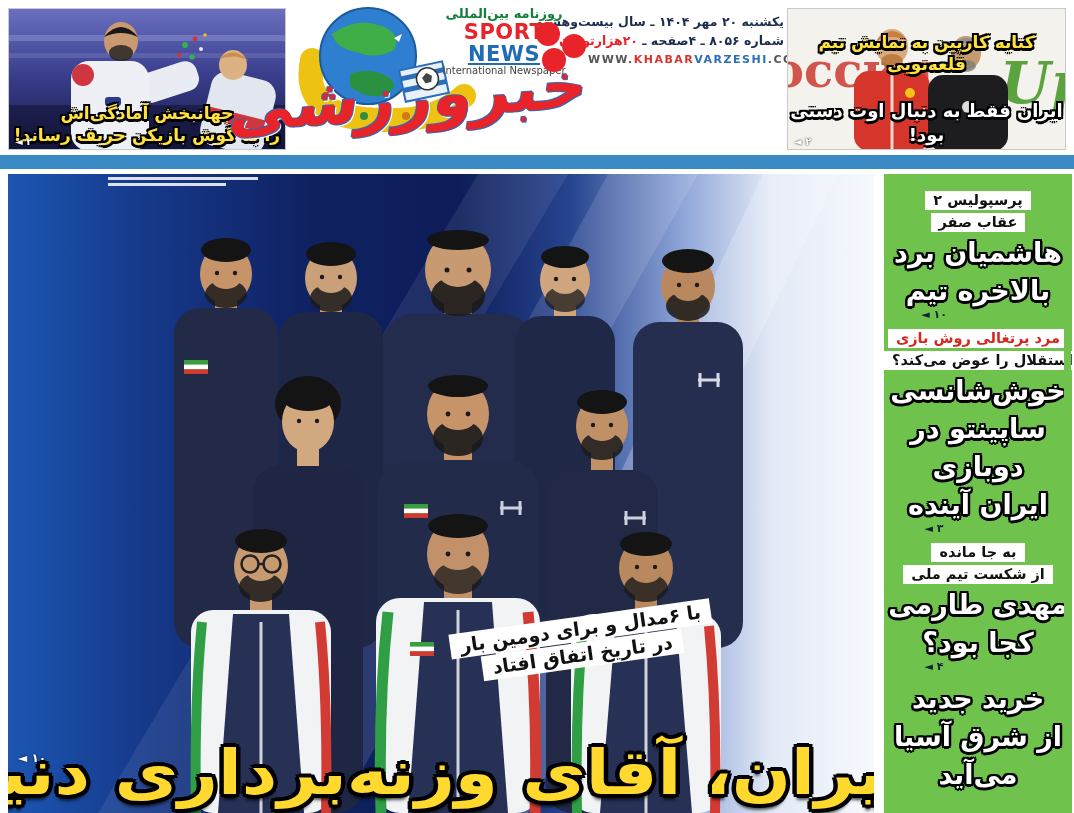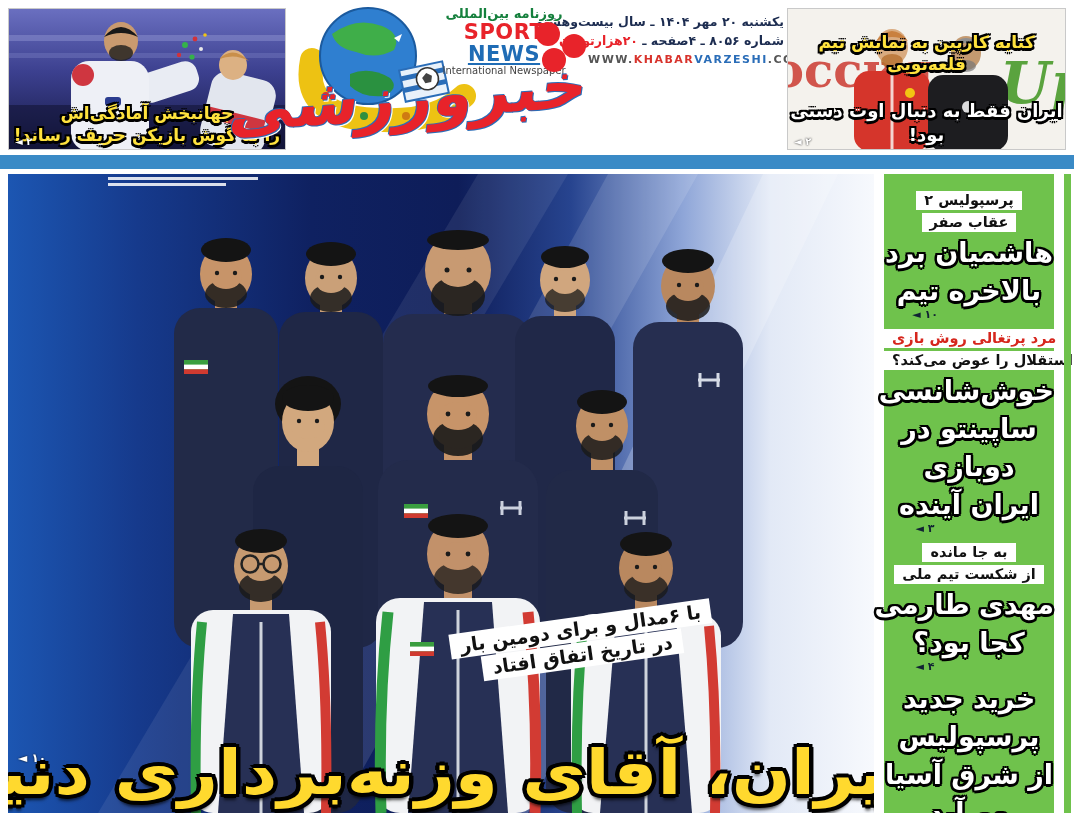--- a/index.html
+++ b/index.html
@@ -53,21 +53,21 @@
   .kicker .k1 { position:relative; right:-18px; }
   .kicker .k2 { position:relative; right:14px; top:1px; }
   .main-headline { position:absolute; left:0; right:0; bottom:4px; text-align:center; direction:rtl;
     font-size:62px; font-weight:900; color:#ffd92e; white-space:nowrap;
     transform:scaleX(1.12); transform-origin:center;
     text-shadow:-3px -3px 0 #000,3px -3px 0 #000,-3px 3px 0 #000,3px 3px 0 #000,
                 0 -4px 0 #000,0 4px 0 #000,-4px 0 0 #000,4px 0 0 #000,0 6px 3px rgba(0,0,0,.65); }
   .main-pg { position:absolute; left:10px; bottom:48px; color:#fff; font-size:12px; font-weight:bold;
              direction:rtl; text-shadow:0 0 2px #000; }
   
-  .sidebar { position:absolute; left:884px; top:174px; width:170px; height:639px; background:#6fc24c; }
+  .sidebar { position:absolute; left:884px; top:174px; width:188px; height:639px; background:#6fc24c; }
   .side-strip { position:absolute; left:1064px; top:174px; width:7px; height:639px; background:#6fc24c; }
   .sec { padding-top:2px; }
   .sec1 { padding-top:14px; }
   .tag { display:table; margin:3px auto 0; background:#fff; color:#111; font-size:14.5px; font-weight:bold;
          padding:1px 8px 2px; direction:rtl; white-space:nowrap; }
   .tag-red { color:#d6261d; }
   .g-head { color:#fff; font-weight:bold; font-size:27px; line-height:34px; text-align:center; direction:rtl;
     margin-top:4px; white-space:nowrap;
     text-shadow:-2px -2px 0 #000,2px -2px 0 #000,-2px 2px 0 #000,2px 2px 0 #000,
                 0 -2.5px 0 #000,0 2.5px 0 #000,-2.5px 0 0 #000,2.5px 0 0 #000; }
@@ -423,21 +423,20 @@
     <div class="sec">
       <div class="tag">به جا مانده</div>
       <div class="tag">از شکست تیم ملی</div>
       <div class="g-head">مهدی طارمی</div>
       <div class="g-head">کجا بود؟</div>
       <div class="g-pg">۴ ◄</div>
     </div>
 
     <div class="sec">
       <div class="g-head">خرید جدید</div>
-      <div class="g-head">پرسپولیس</div>
       <div class="g-head">از شرق آسیا</div>
       <div class="g-head">می‌آید</div>
 
     </div>
 
   </aside>
   <div class="side-strip"></div>
 
 </div>
 

